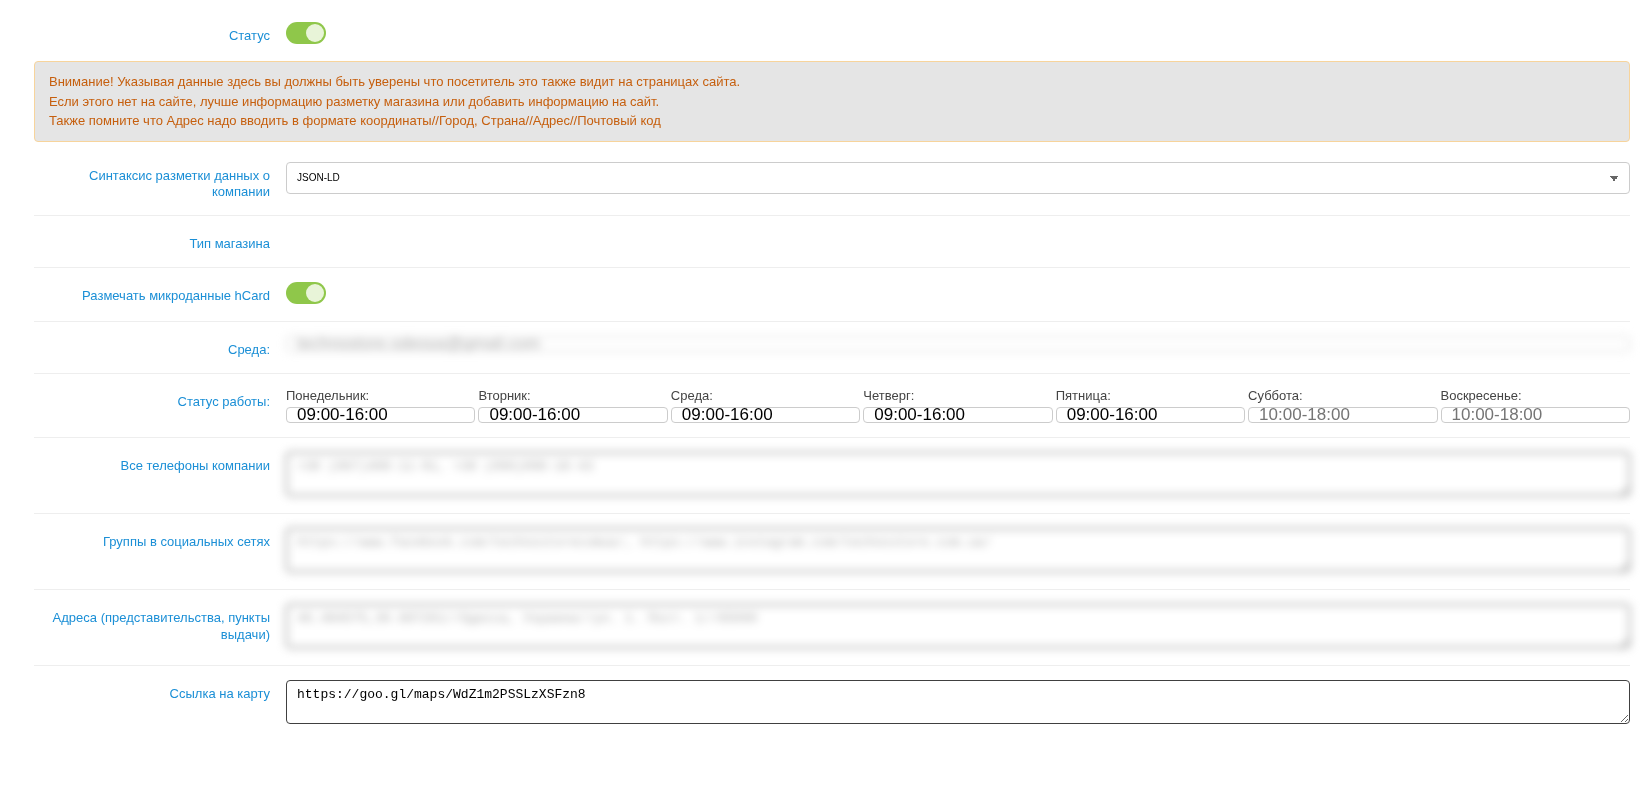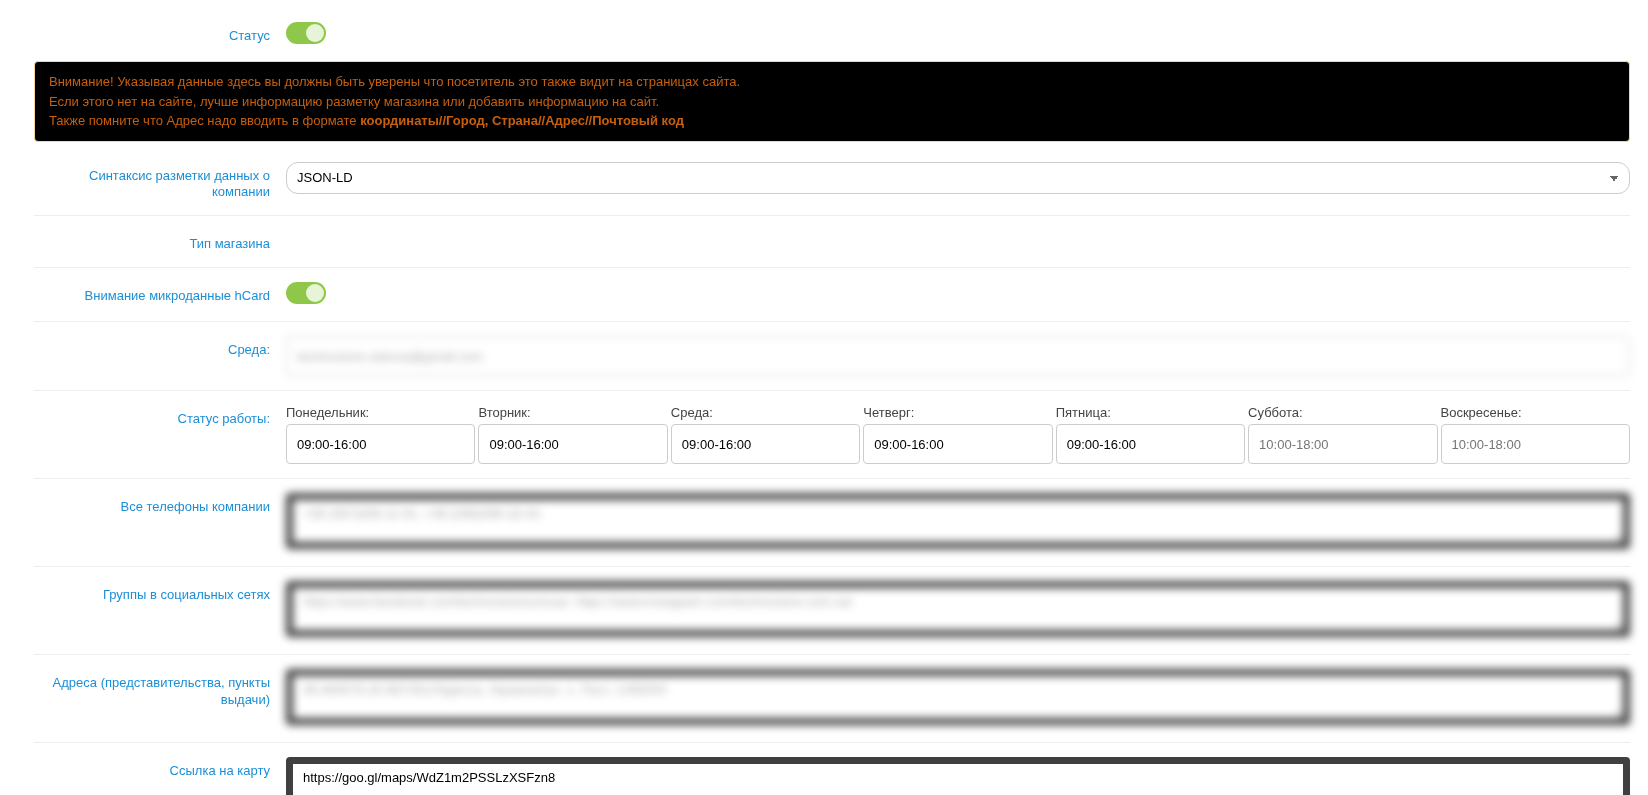--- a/index.html
+++ b/index.html
@@ -48,61 +48,61 @@
 .toggle .knob {
   position: absolute;
   top: 2px;
   right: 2px;
   width: 18px;
   height: 18px;
   background: #e8f4d8;
   border-radius: 50%;
 }
 .alert-box {
-  background: #000000;
+  background: #e5e5e5;
   border: 1px solid #f7d49c;
   border-radius: 4px;
   padding: 10px 14px;
   color: #c65f0e;
   font-size: 13px;
   line-height: 1.5;
   margin: 0 0 6px 0;
 }
-.alert-box .bold { font-weight: 700; }
+.alert-box .bold { font-weight: 400; }
 select.form-select {
   width: 100%;
   padding: 6px 28px 6px 10px;
   border: 1px solid #ccc;
-  border-radius: 12px;
-  font-size: 13px;
+  border-radius: 4px;
+  font-size: 10px;
   background: #fff;
   height: 32px;
   appearance: none;
   background-image: linear-gradient(45deg, transparent 50%, #666 50%), linear-gradient(135deg, #666 50%, transparent 50%);
   background-position: calc(100% - 15px) 13px, calc(100% - 10px) 13px;
   background-size: 5px 5px, 5px 5px;
   background-repeat: no-repeat;
 }
 input.form-input {
   width: 100%;
   padding: 6px 10px;
   border: 1px solid #ccc;
   border-radius: 4px;
-  font-size: 13px;
-  height: 40px;
+  font-size: 17px;
+  height: 16px;
 }
 textarea.form-textarea {
   width: 100%;
   padding: 6px 10px;
-  border: 7px solid #404040;
+  border: 1px solid #404040;
   border-radius: 4px;
   font-size: 13px;
   min-height: 44px;
   resize: vertical;
-  font-family: Liberation Sans, sans-serif;
+  font-family: Liberation Mono, monospace;
 }
 .days-row {
   display: flex;
   gap: 3px;
 }
 .day-group {
   flex: 1;
   min-width: 0;
 }
 .day-label {
@@ -153,21 +153,21 @@
   </div>
 
   <div class="form-row">
     <div class="label-col">
       <span class="lbl">Тип магазина</span>
     </div>
   </div>
 
   <div class="form-row">
     <div class="label-col">
-      <span class="lbl">Внимание микроданные hCard</span>
+      <span class="lbl">Размечать микроданные hCard</span>
     </div>
     <div class="input-col">
       <div class="toggle">
         <div class="knob"></div>
       </div>
     </div>
   </div>
 
   <div class="form-row">
     <div class="label-col">

